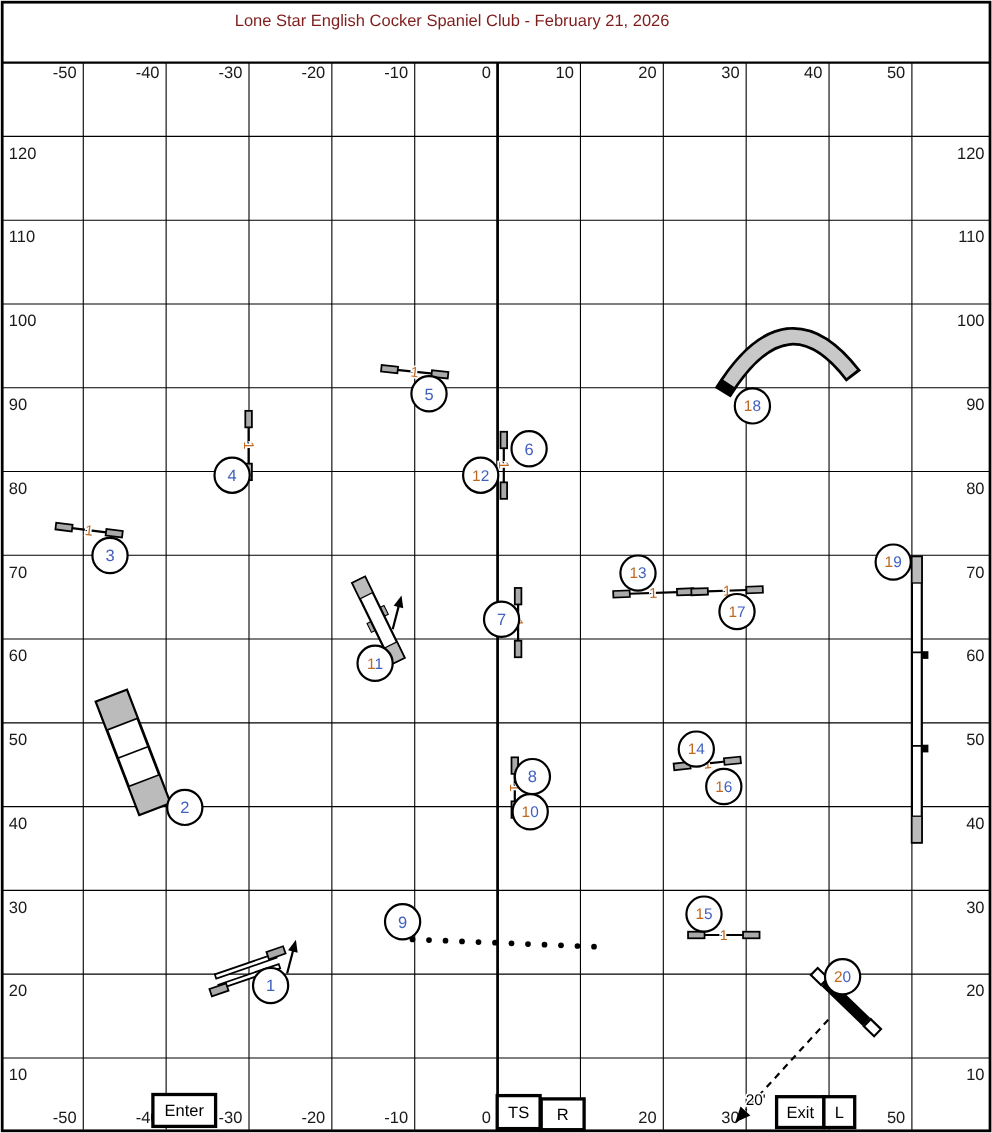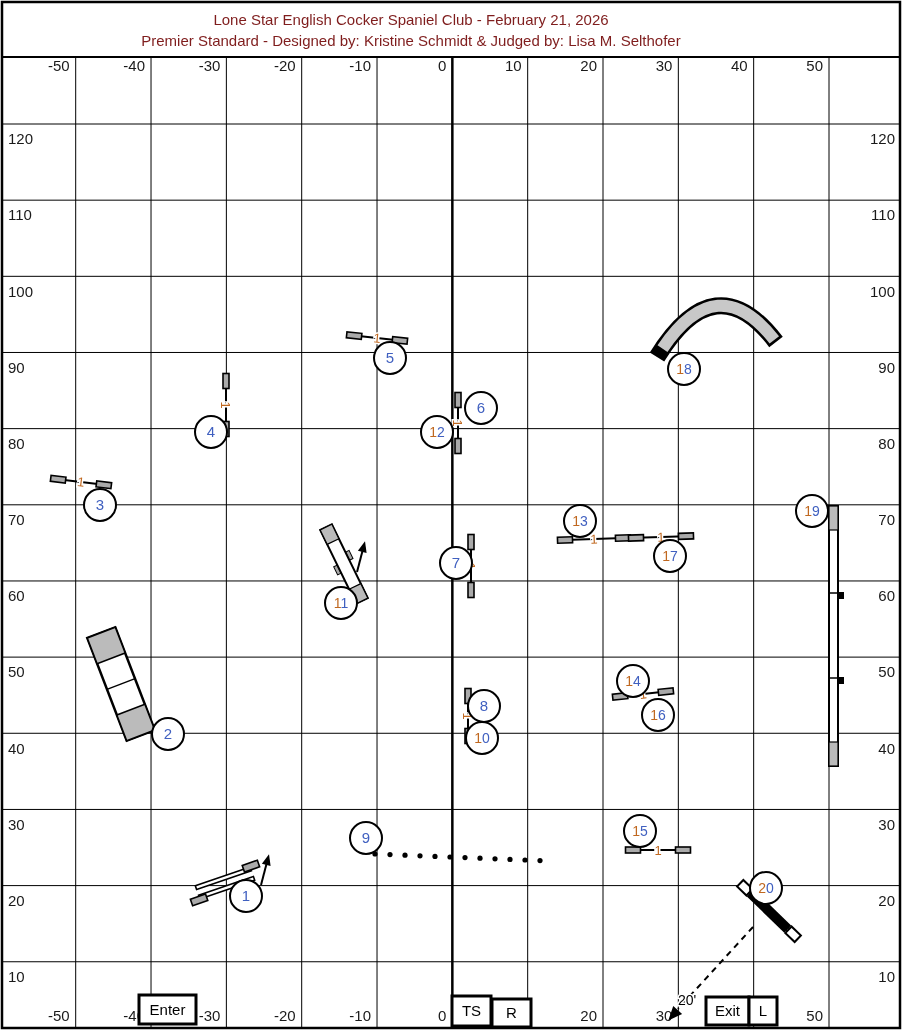--- a/index.html
+++ b/index.html
@@ -302,15 +302,14 @@
         <rect x="706" y="997" width="43" height="28" fill="#fff" stroke="#000" stroke-width="3"></rect>
         <text x="727.5" y="1016.25" font-size="15" text-anchor="middle" fill="#000">Exit</text>
       </g>
       <g>
         <rect x="749" y="997" width="28" height="28" fill="#fff" stroke="#000" stroke-width="3"></rect>
         <text x="763" y="1016.25" font-size="15" text-anchor="middle" fill="#000">L</text>
       </g>
     </svg>
   <div class="header">
     <div class="t1">Lone Star English Cocker Spaniel Club - February 21, 2026</div>
-    <div class="t2">Premier Standard - Designed by: Kristine Schmidt &amp; Judged by: Lisa M. Selthofer</div>
   </div>
 </div>
 
 </body></html>

